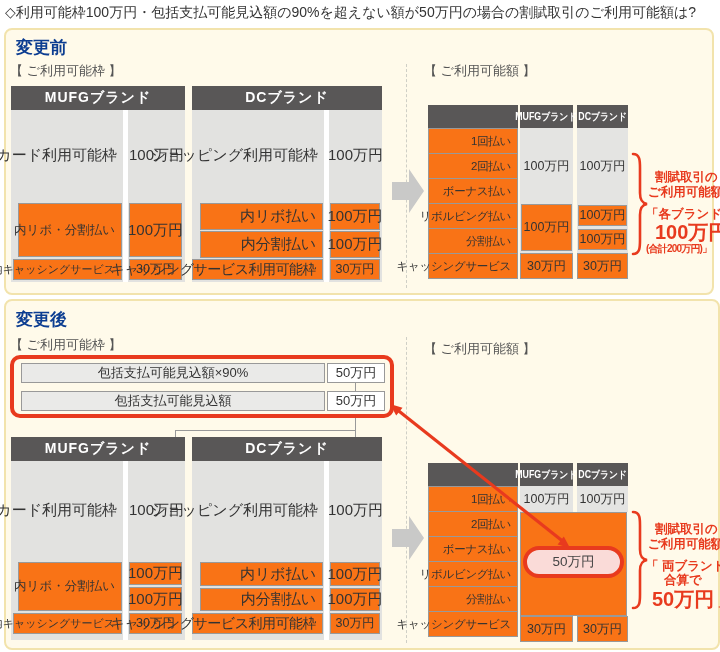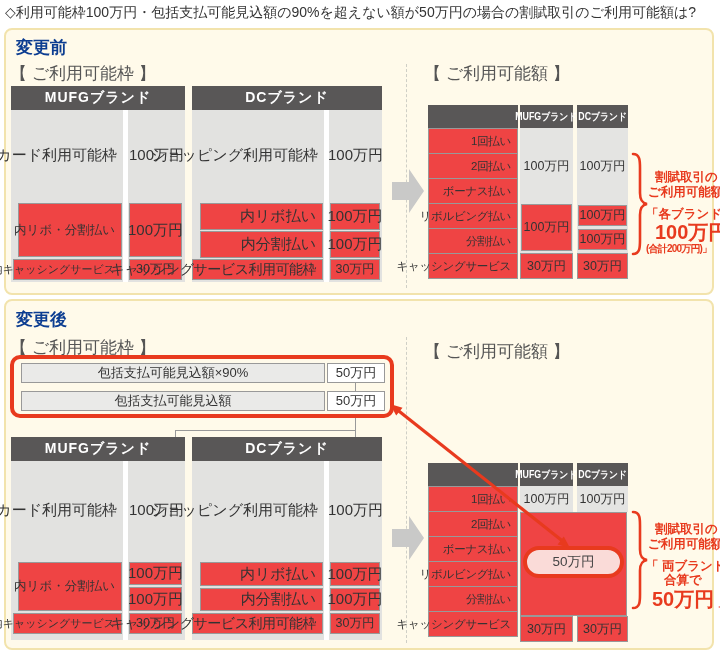--- a/index.html
+++ b/index.html
@@ -4,31 +4,31 @@
 <style>
   html,body{margin:0;padding:0;}
   body{
     width:720px;height:652px;position:relative;background:#fff;
     font-family:"Liberation Sans","DejaVu Sans",sans-serif;color:#333;
     overflow:hidden;
   }
   .abs{position:absolute;}
   .sec{position:absolute;left:4px;width:706px;background:#FFFAEA;border:2px solid #F2E3AC;border-radius:8px;}
   .sec-head{position:absolute;font-size:17px;font-weight:bold;color:#0C3D91;}
-  .flabel{position:absolute;font-size:17px;color:#555;white-space:nowrap;}
+  .flabel{position:absolute;font-size:13px;color:#555;white-space:nowrap;}
   .dash{position:absolute;width:0;border-left:1px dashed #CFCFC6;}
   
   .btable{position:absolute;}
   .bhead{position:absolute;left:0;top:0;right:0;height:24px;background:#595757;color:#fff;
          font-size:14px;font-weight:bold;display:flex;align-items:center;justify-content:center;letter-spacing:1px;}
   .bbody{position:absolute;left:0;right:0;top:24px;background:#E2E2E0;}
   .cell{position:absolute;display:flex;align-items:center;font-size:15px;color:#333;box-sizing:border-box;white-space:nowrap;}
   .cell.r{justify-content:flex-end;padding-right:6px;}
   .cell.c{justify-content:center;}
-  .wbox{background:#ef4444;border:1px solid #999;}
+  .wbox{background:#f97316;border:1px solid #999;}
   .gcell{background:#E4E4E2;}
   .gapw{position:absolute;background:#fff;}
   .sm{font-size:11px;}
   .xs{font-size:14px;letter-spacing:-0.5px;padding-right:3px;}
   
   .rtable{position:absolute;}
   .rhead{position:absolute;top:0;height:23px;background:#595757;color:#fff;font-weight:bold;
          display:flex;align-items:center;justify-content:center;font-size:10px;white-space:nowrap;}
   .rhead span{display:inline-block;transform:scaleX(0.88);}
   .rlabel{font-size:11.5px;letter-spacing:-0.3px;padding-right:5px;}
@@ -122,21 +122,21 @@
 
   <div class="note" style="left:640px;top:140px;">
     <div style="padding-left:9px;">割賦取引の</div>
     <div style="padding-left:2px;">ご利用可能額</div>
     <div style="margin-top:7px;">「各ブランド</div>
     <div class="big" style="padding-left:9px;">100万円</div>
     <div class="tiny">(合計200万円)」</div>
   </div>
 </div>
 
-<div class="sec" style="top:299px;height:347px;">
+<div class="sec" style="top:299px;height:347px;padding-left:6px;">
   <div class="sec-head" style="left:10px;top:7px;">変更後</div>
   <div class="flabel" style="left:4px;top:35px;">【 ご利用可能枠 】</div>
   <div class="flabel" style="left:418px;top:39px;">【 ご利用可能額 】</div>
   <div class="dash" style="left:400px;top:36px;height:306px;"></div>
 
   <div class="limitbox" style="left:4px;top:54px;width:384px;height:63px;box-sizing:border-box;">
     <div class="lrow-label" style="left:7px;top:4px;width:304px;height:20px;">包括支払可能見込額×90%</div>
     <div class="lrow-val" style="left:313px;top:4px;width:58px;height:20px;">50万円</div>
     <div class="conn" style="left:341px;top:24px;width:1px;height:8px;"></div>
     <div class="lrow-label" style="left:7px;top:32px;width:304px;height:20px;">包括支払可能見込額</div>

